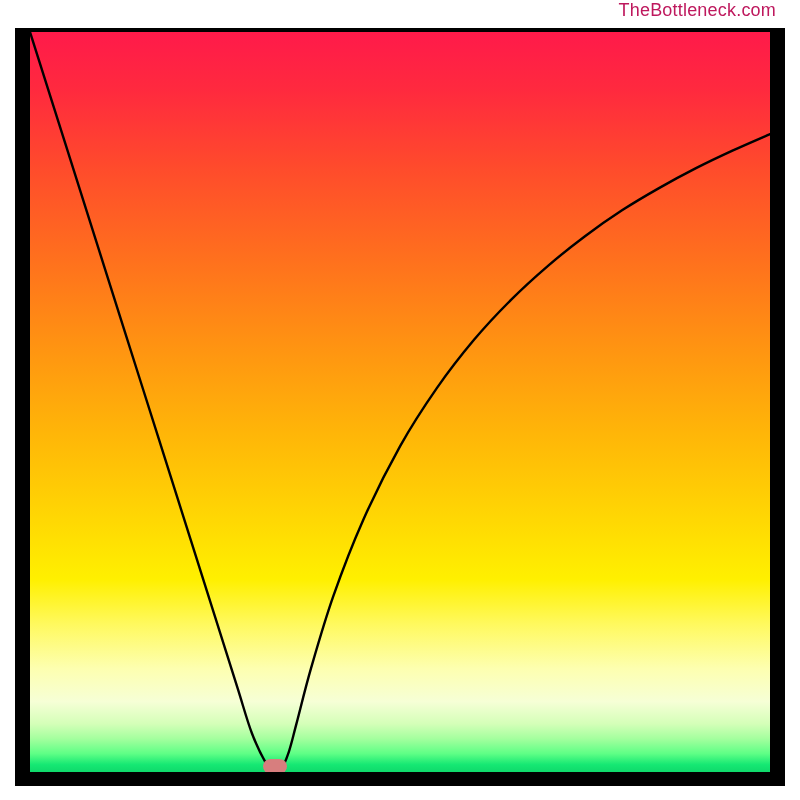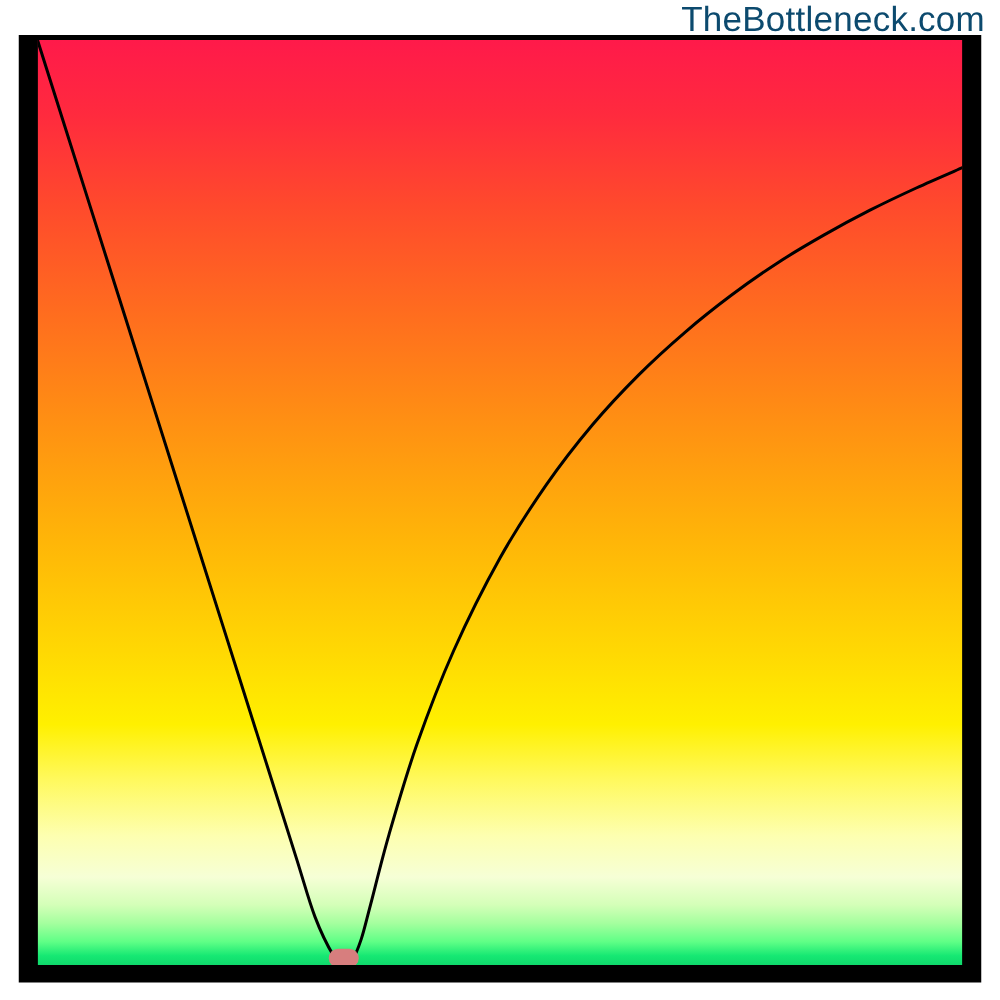--- a/index.html
+++ b/index.html
@@ -12,24 +12,24 @@
     overflow: hidden;
   }
   .canvas {
     position: relative;
     width: 800px;
     height: 800px;
   }
   .watermark {
     position: absolute;
     top: 0px;
-    right: 12px;
-    font-size: 28px;
+    right: 24px;
+    font-size: 18px;
     font-weight: 400;
-    color: #0c4a6e;
+    color: #be185d;
     letter-spacing: 0.2px;
     user-select: none;
   }
   .chart-frame {
     position: absolute;
     left: 15px;
     top: 28px;
     width: 770px;
     height: 758px;
     background: #000000;

